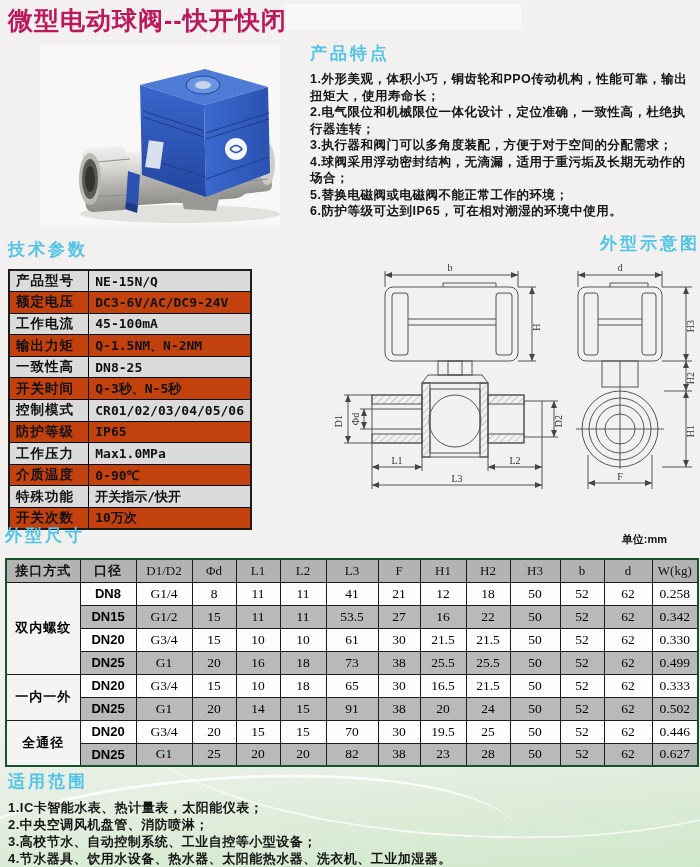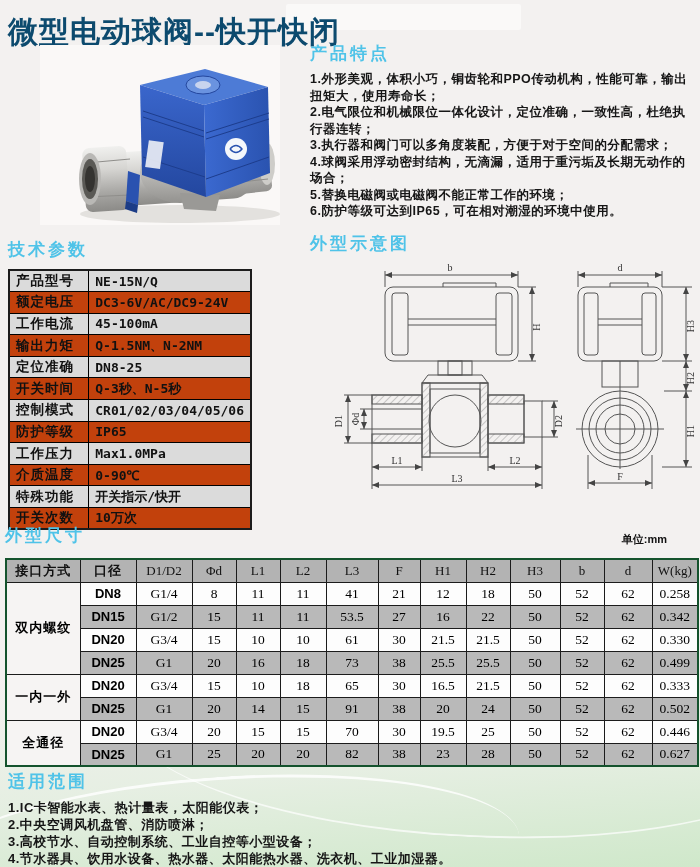--- a/index.html
+++ b/index.html
@@ -10,22 +10,22 @@
   
   .green-footer { position:absolute; left:0; right:0; top:650px; bottom:0;
     background:linear-gradient(175deg, rgba(214,236,210,0) 10%, rgba(214,236,210,.45) 55%, #cfe8ca 100%); pointer-events:none; }
   .swoosh1 { position:absolute; left:-80px; bottom:-70px; width:600px; height:160px;
     border-radius:50%; border-top:3px solid rgba(255,255,255,.8); transform:rotate(-4deg); pointer-events:none;}
   .swoosh2 { position:absolute; right:-120px; bottom:30px; width:700px; height:220px;
     border-radius:50%; border-bottom:2px solid rgba(255,255,255,.7); transform:rotate(3deg); pointer-events:none;}
   .watermark { position:absolute; left:286px; top:4px; width:235px; height:26px;
     background:rgba(255,255,255,.55); border-radius:2px; }
 
-  .page-title { position:absolute; left:8px; top:12px; font-size:30px; font-weight:bold;
-    color:#0c4a6e; letter-spacing:1px; }
+  .page-title { position:absolute; left:8px; top:4px; font-size:25px; font-weight:bold;
+    color:#be185d; letter-spacing:1px; }
 
   .section-title { font-size:17px; font-weight:bold; color:#4fc3e8; letter-spacing:3px; }
 
   
   .photo { position:absolute; left:40px; top:45px; width:240px; height:180px; }
 
   
   .features { position:absolute; left:310px; top:42px; width:388px; }
   .features .section-title { margin-bottom:6px; }
   .feature-line { font-size:12.5px; font-weight:bold; color:#161616; line-height:16.5px;
@@ -35,21 +35,21 @@
   .tech { position:absolute; left:8px; top:238px; width:244px; }
   .tech .section-title { margin-bottom:8px; }
   table.tech-table { border-collapse:collapse; width:244px; border:2px solid #1c1c1c; }
   table.tech-table td { border:1px solid #000000; height:21.6px; padding:0 6px; vertical-align:middle; }
   table.tech-table td.label { width:97px; font-size:13.5px; font-weight:bold; color:#111; letter-spacing:1px; }
   table.tech-table td.value { font-family:"DejaVu Sans Mono", monospace; font-size:13px; font-weight:bold; color:#111; }
   table.tech-table tr.gray { background:#dbdbdb; }
   table.tech-table tr.white { background:#c2410c; }
 
   
-  .diagram { position:absolute; left:310px; top:232px; width:390px; }
+  .diagram { position:absolute; left:310px; top:232px; width:390px;text-align:right; }
   .diagram .section-title { margin-bottom:2px; }
   .diagram svg text { font-family:"Liberation Serif", serif; font-size:10px; fill:#333; }
 
   
   .dims { position:absolute; left:5px; top:524px; width:692px; }
   .dims-head { display:flex; justify-content:space-between; align-items:flex-end; margin-bottom:11px; }
   .unit-label { font-size:11px; font-weight:bold; color:#111; margin-right:30px; }
   table.dims-table { border-collapse:collapse; width:692px; table-layout:fixed; border:2px solid #14532d; }
   table.dims-table td, table.dims-table th { border:1px solid #1c1c1c; height:23px; text-align:center;
     vertical-align:middle; padding:0 1px; overflow:hidden; }
@@ -170,21 +170,21 @@
           </tr>
           <tr class="gray">
             <td class="label">工作电流</td>
             <td class="value">45-100mA</td>
           </tr>
           <tr class="white">
             <td class="label">输出力矩</td>
             <td class="value">Q-1.5NM、N-2NM</td>
           </tr>
           <tr class="gray">
-            <td class="label">定位准确</td>
+            <td class="label">一致性高</td>
             <td class="value">DN8-25</td>
           </tr>
           <tr class="white">
             <td class="label">开关时间</td>
             <td class="value">Q-3秒、N-5秒</td>
           </tr>
           <tr class="gray">
             <td class="label">控制模式</td>
             <td class="value">CR01/02/03/04/05/06</td>
           </tr>

